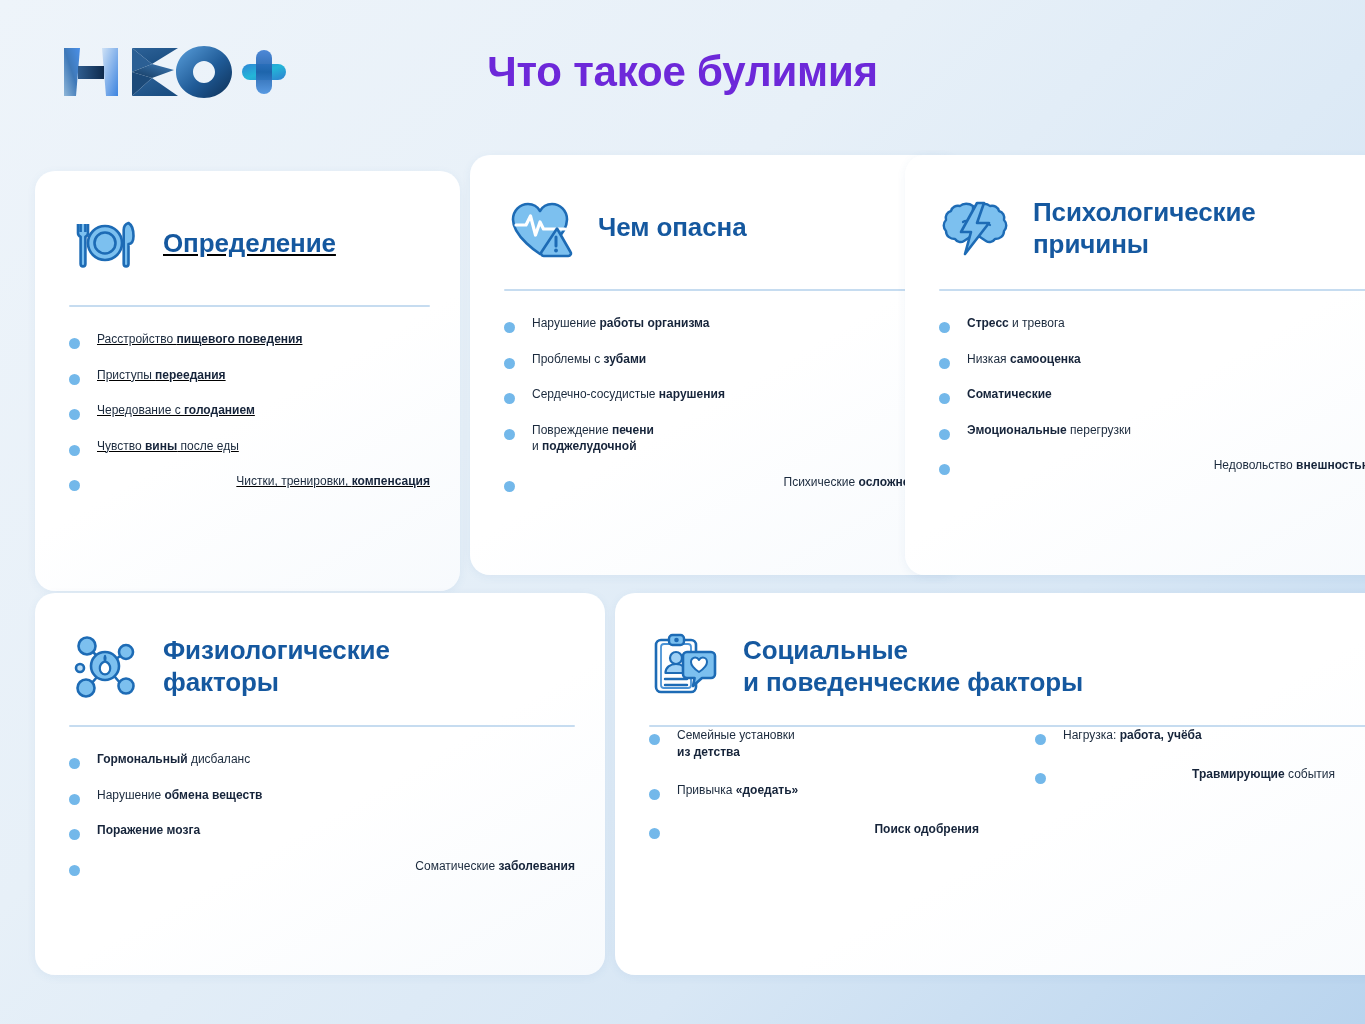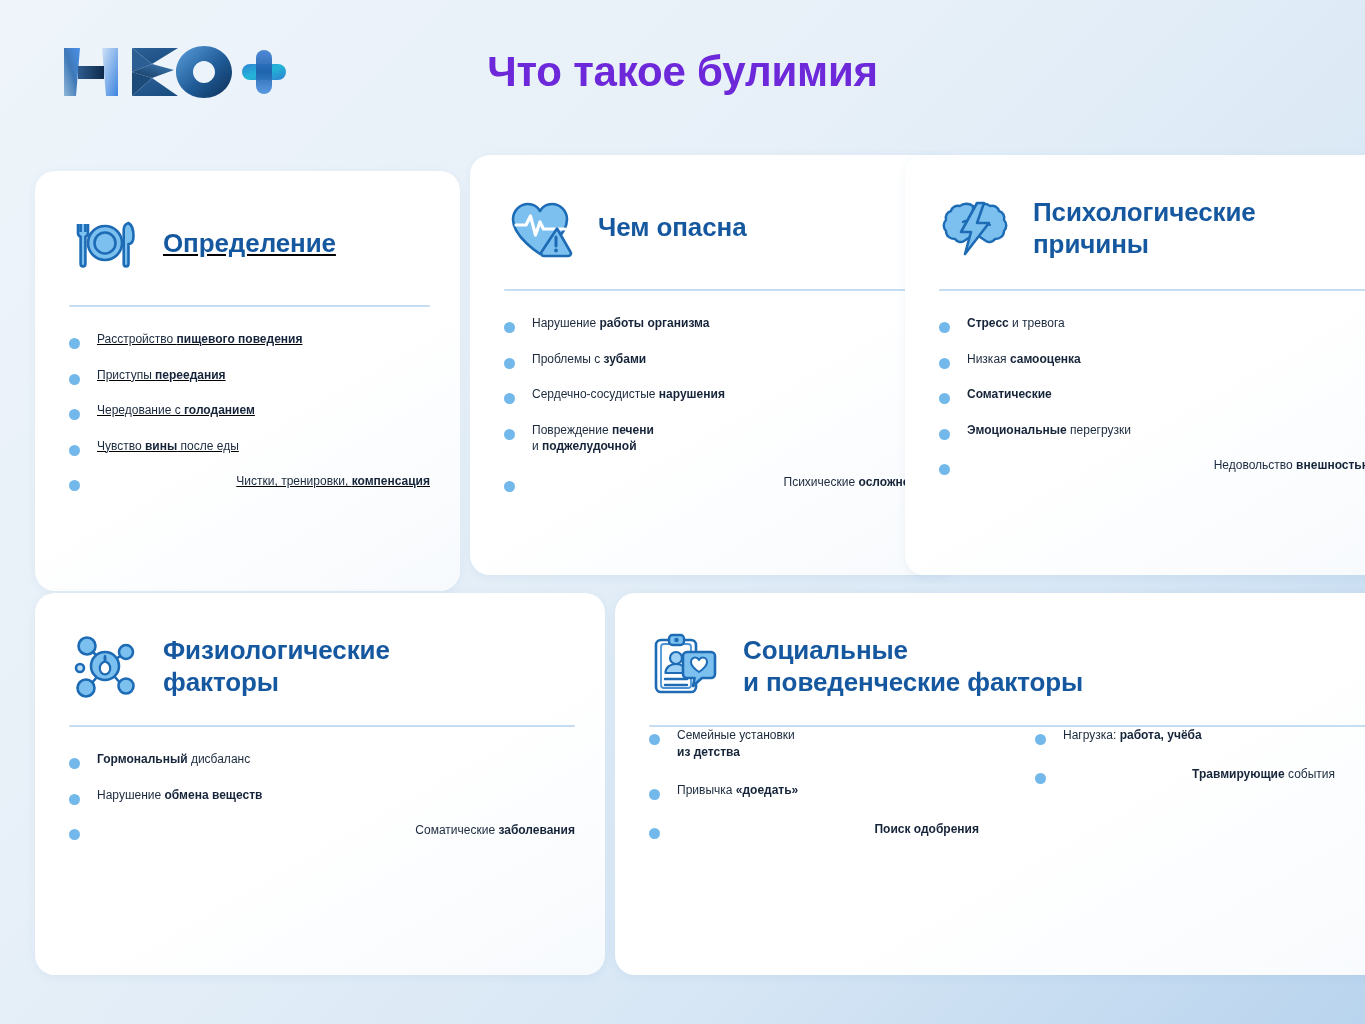--- a/index.html
+++ b/index.html
@@ -276,20 +276,21 @@
           <circle cx="11" cy="38" r="4" fill="#b8dcf6"></circle>
         </g>
         <path d="M36 26c-1.2 2.8-.4 4.2 0 5.4-3.2 1.2-5.2 4-5.2 7 0 3.4 2.4 6 5.2 6s5.2-2.6 5.2-6c0-3-2-5.8-5.2-7 .4-1.2 1.2-2.6 0-5.4z" fill="#ffffff" stroke="#1d6bb5" stroke-width="2.2" stroke-linejoin="round"></path>
       </svg>
       <h2 class="card-title">Физиологические<br>факторы</h2>
     </div>
     <div class="divider"></div>
     <ul class="bullets">
         <li><span class="dot"></span><span><b>Гормональный</b> дисбаланс</span></li>
         <li><span class="dot"></span><span>Нарушение <b>обмена веществ</b></span></li>
+        <li><span class="dot"></span><span><b>Поражение мозга</b></span></li>
         <li><span class="dot"></span><span>Соматические <b>заболевания</b></span></li>
       </ul>
   </section>
 
   <section class="card" id="card-social">
     <div class="card-head">
       <svg class="card-icon" viewBox="0 0 72 72">
         <rect x="7" y="10" width="40" height="52" rx="5" fill="#ffffff" stroke="#1d6bb5" stroke-width="2.6"></rect>
         <rect x="12" y="14" width="30" height="44" rx="3" fill="#ffffff" stroke="#4a93d6" stroke-width="1.8"></rect>
         <rect x="20" y="5" width="15" height="10" rx="3.5" fill="#7cc0ef" stroke="#1d6bb5" stroke-width="2.4"></rect>

